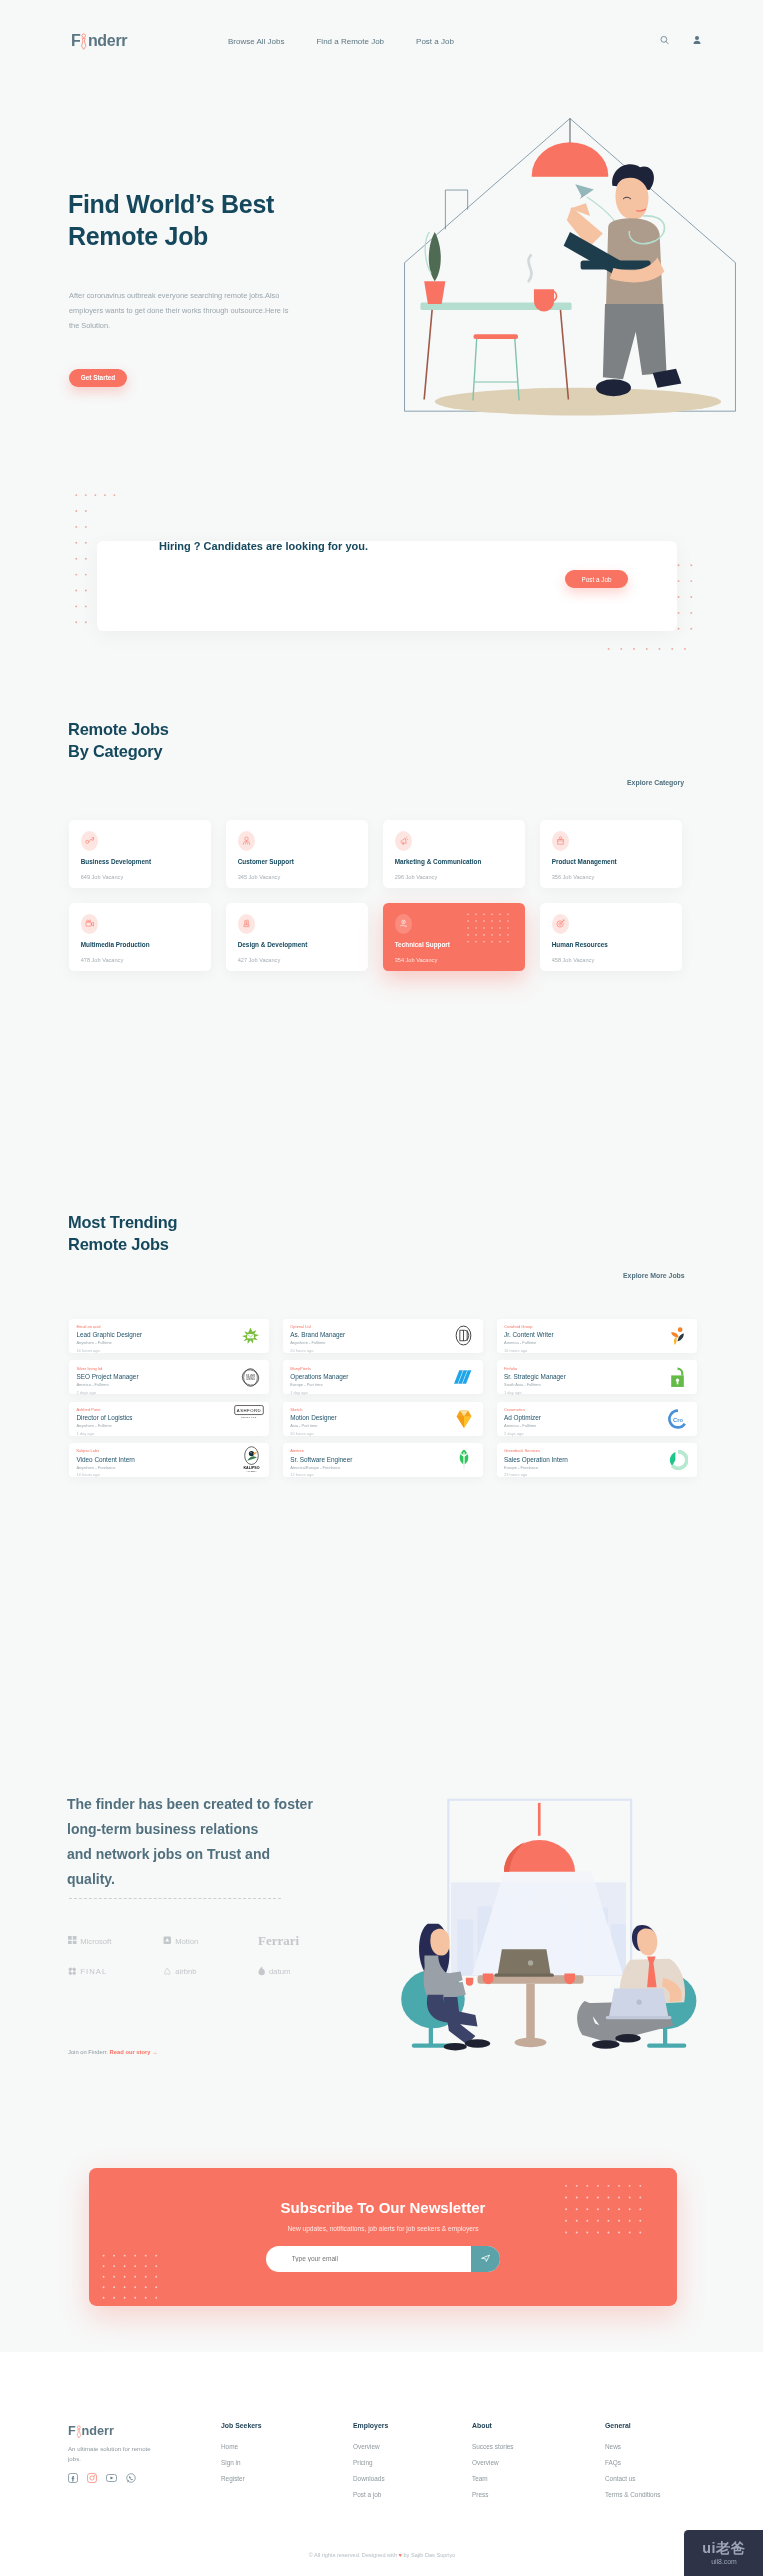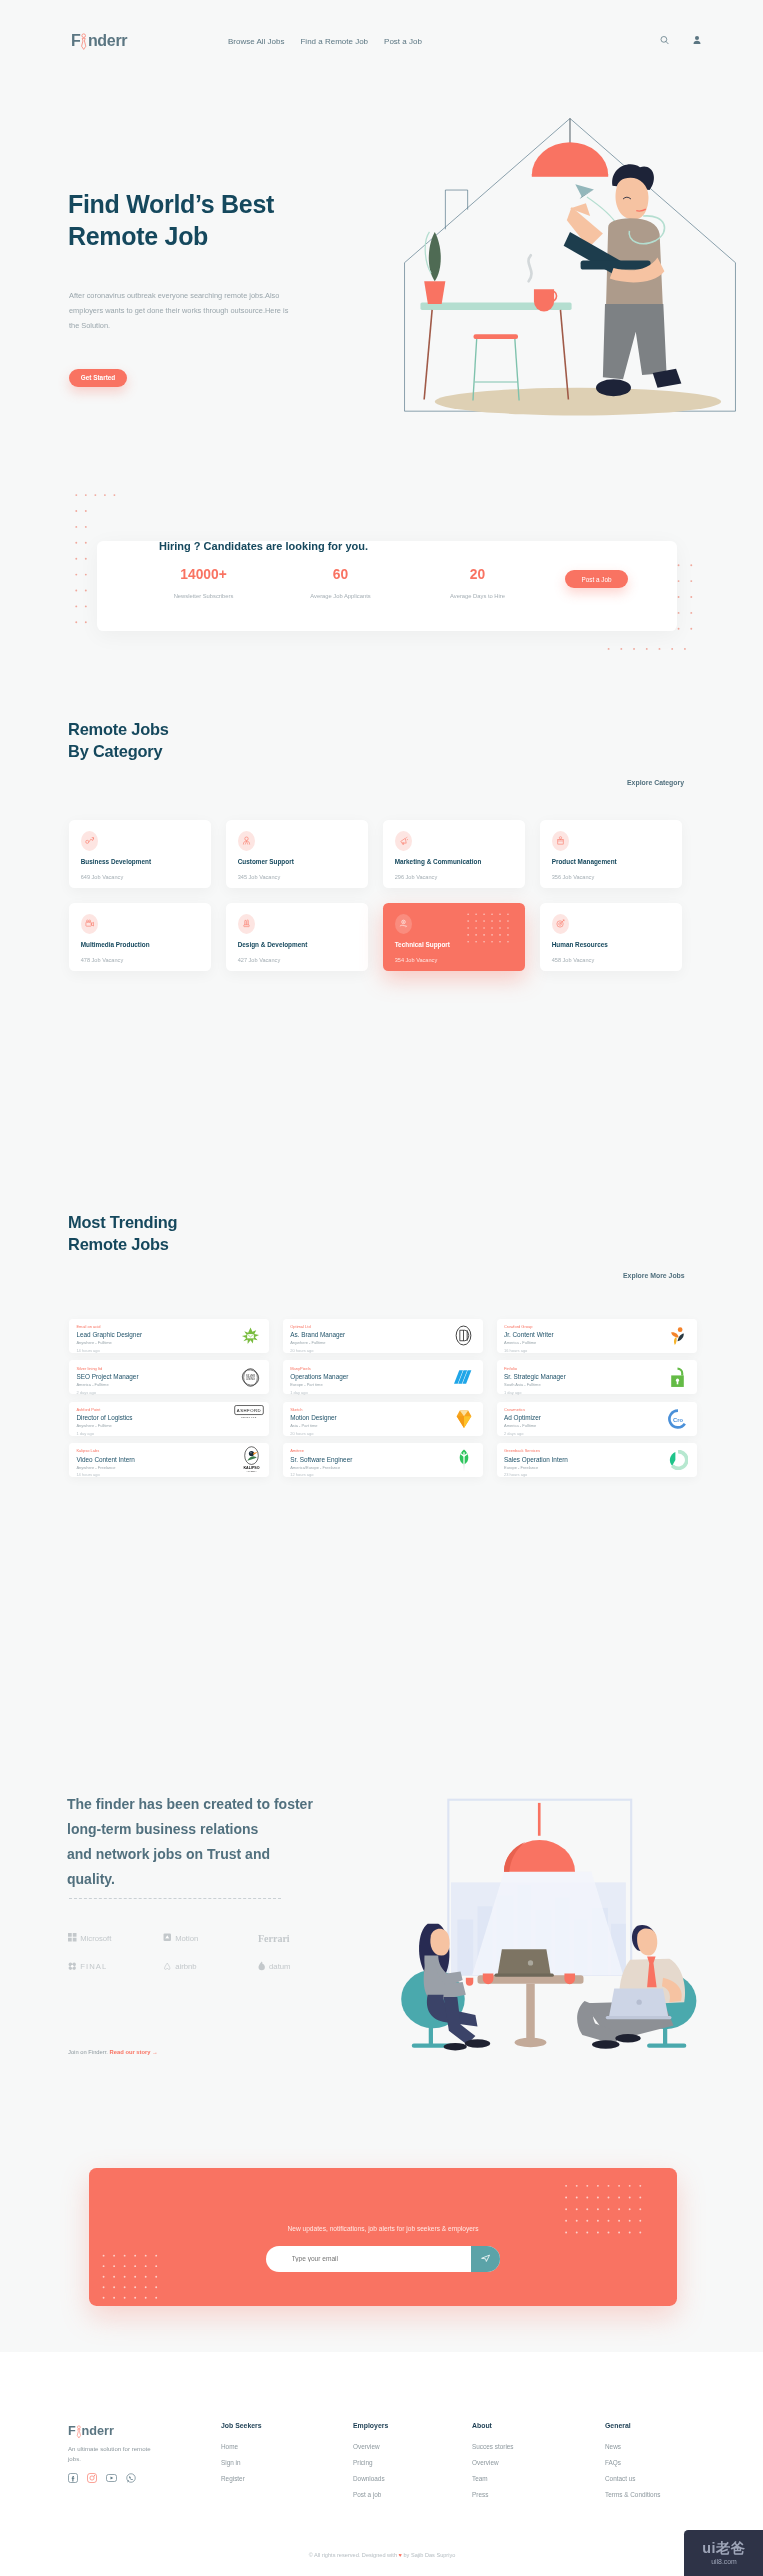--- a/index.html
+++ b/index.html
@@ -9,21 +9,21 @@
     font-family:"Liberation Sans", sans-serif;
     color:#1d4a5c;
   }
   .page { width:764px; height:2576px; position:relative; background:#f7f8f8; }
 
   
   .nav { position:absolute; top:0; left:0; width:764px; height:63px; display:flex; align-items:center; }
   .logo { position:absolute; left:71px; top:41px; transform:translateY(-50%); font-size:16px; font-weight:bold; color:#5b7682; letter-spacing:-0.3px; display:flex; align-items:baseline; }
   .logo .tie { position:relative; display:inline-block; width:7.4px; }
   .logo .tie svg { position:absolute; left:0px; top:-12.7px; }
-  .nav-links { position:absolute; left:228px; top:41px; transform:translateY(-50%); display:flex; gap:16px;align-items:center; }
+  .nav-links { position:absolute; left:228px; top:41px; transform:translateY(-50%); display:flex; gap:32px;align-items:center; }
   .nav-links a { font-size:8px; color:#5b7682; text-decoration:none; }
   .nav-icons { position:absolute; right:63px; top:41px; transform:translateY(-50%); display:flex; gap:24px; align-items:center; }
   .nav-icons span { cursor:pointer; }
 
   
   .hero { position:absolute; top:175px; left:0; width:764px; }
   .hero h1 { position:absolute; left:68px; top:13.3px; font-size:25px; line-height:1.28; font-weight:bold; color:#15485d; letter-spacing:-0.3px; width:297px;}
   .hero p { position:absolute; left:69px; top:114px; width:228px; font-size:7.4px; line-height:2.0; color:#9aa6ac; }
   .btn-started { position:absolute; left:69px; top:194px; width:58px; height:17.5px; border:none; border-radius:11.7px;
      background:#f97362; color:#fff; font-size:6.4px; font-weight:bold; font-family:"Liberation Sans",sans-serif; cursor:pointer;
@@ -242,34 +242,20 @@
           <circle cx="168" cy="164" r="1.8"></circle>
           <circle cx="192" cy="164" r="1.8"></circle>
           <circle cx="216" cy="164" r="1.8"></circle>
           <circle cx="240" cy="164" r="1.8"></circle>
           <circle cx="264" cy="164" r="1.8"></circle>
       </g>
     </svg>
     <div class="hiring-card"></div>
   </div>
   <div class="hiring-title">Hiring ? Candidates are looking for you.</div>
-  <div class="stats">
-    <div class="stat">
-      <div class="num">14000+</div>
-      <div class="lab">Newsletter Subscribers</div>
-    </div>
-    <div class="stat">
-      <div class="num">60</div>
-      <div class="lab">Average Job Applicants</div>
-    </div>
-    <div class="stat">
-      <div class="num">20</div>
-      <div class="lab">Average Days to Hire</div>
-    </div>
-  </div>
   <button class="btn-post">Post a Job</button>
 
   <div class="sec-head" style="left:68px; top:719px;">
     <span>Remote Jobs</span><br>
     <span>By Category</span>
   </div>
   <div class="sec-link" style="left:627px; top:779px;">Explore Category</div>
 
   <div class="cat-grid">
     <div class="cat-card">
@@ -601,21 +587,21 @@
     </div>
     <div class="brand">
       <span><svg width="8.5" height="8.5" viewBox="0 0 16 16">
             <rect x="1" y="1" width="14" height="14" rx="2" fill="#c3c8cb"></rect>
             <path d="M4 11 L8 4 L12 11 Z" fill="#fff"></path>
             <path d="M4 11 h8" stroke="#c3c8cb" stroke-width="1.4"></path>
           </svg></span>
       <span>Motion</span>
     </div>
     <div class="brand">
-      <span style="font-family:'Liberation Serif',serif; font-weight:bold; font-size:10px;">Ferrari</span>
+      <span style="font-family:'Liberation Serif',serif; font-weight:bold; font-size:13px;">Ferrari</span>
     </div>
     <div class="brand">
       <span><svg width="8.5" height="8.5" viewBox="0 0 16 16">
             <circle cx="4.5" cy="4.5" r="3.4" fill="#c3c8cb"></circle>
             <circle cx="11.5" cy="4.5" r="3.4" fill="#c3c8cb"></circle>
             <circle cx="4.5" cy="11.5" r="3.4" fill="#c3c8cb"></circle>
             <circle cx="11.5" cy="11.5" r="3.4" fill="#c3c8cb"></circle>
             <circle cx="8" cy="8" r="2.4" fill="#fff"></circle>
           </svg></span>
       <span style="letter-spacing:1.1px;text-align:right;">FINAL</span>
@@ -773,20 +759,21 @@
           <circle cx="84" cy="65" r="1.8"></circle>
           <circle cx="104" cy="65" r="1.8"></circle>
         <circle cx="4" cy="85" r="1.8"></circle>
           <circle cx="24" cy="85" r="1.8"></circle>
           <circle cx="44" cy="85" r="1.8"></circle>
           <circle cx="64" cy="85" r="1.8"></circle>
           <circle cx="84" cy="85" r="1.8"></circle>
           <circle cx="104" cy="85" r="1.8"></circle>
       </g>
     </svg>
+    <h2>Subscribe To Our Newsletter</h2>
     <p>New updates, notifications, job alerts for job seekers &amp; employers</p>
     <div class="news-form">
       <input type="text" placeholder="Type your email" style="">
       <button>
         <span><svg width="10.6" height="10.6" viewBox="0 0 20 20">
               <path d="M3 10 L18 4 L12 16 L10.5 11 Z" fill="none" stroke="#fff" stroke-width="1.5" stroke-linejoin="round"></path>
             </svg></span>
       </button>
     </div>
   </div>

